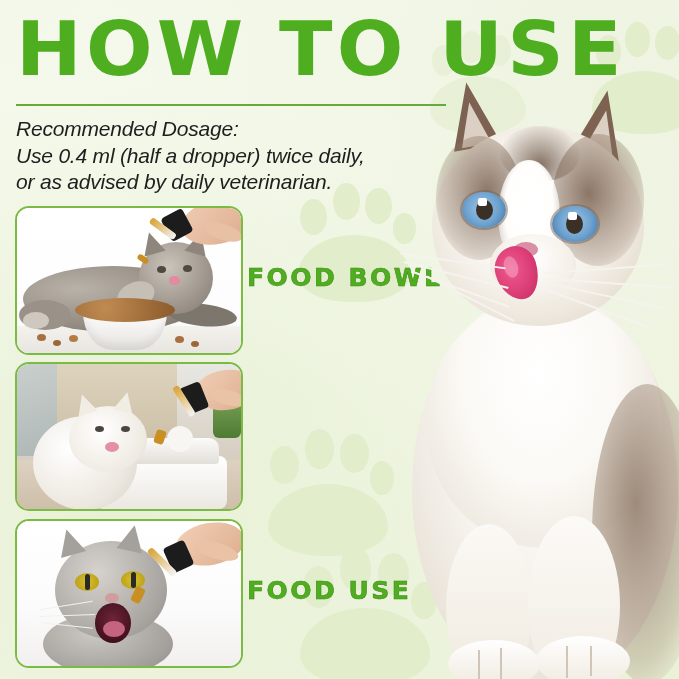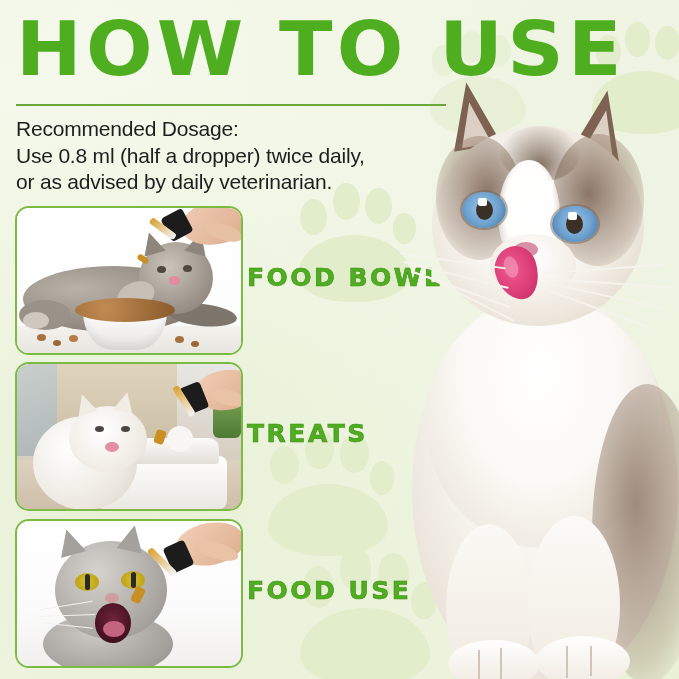--- a/index.html
+++ b/index.html
@@ -35,21 +35,21 @@
   .divider{
     position:absolute;left:16px;top:104px;width:430px;height:2px;
     background:#6aa83a;
   }
   .dosage{
     position:absolute;left:16px;top:116px;width:452px;
     font-size:21px;line-height:26.5px;color:#1e1e1e;
     font-family:"Liberation Sans", sans-serif;
     letter-spacing:-0.2px;
   }
-  .dosage div{white-space:nowrap;}
+  .dosage div{white-space:nowrap;font-style:italic;}
 
   
   .thumb{
     position:absolute;left:15px;width:224px;height:145px;
     border:2.5px solid #7cbb43;border-radius:14px;
     background:#fdfdfd;overflow:hidden;
   }
   .thumb.t1{top:206px;}
   .thumb.t2{top:362px;}
   .thumb.t3{top:519px;}
@@ -120,21 +120,21 @@
       <div class="pad" style="left:60%;top:5%;width:24%;height:30%;"></div>
       <div class="pad main"></div>
     </div>
   </div>
 
   <div class="title">HOW TO USE</div>
   <div class="divider"></div>
 
   <div class="dosage">
     <div>Recommended Dosage:</div>
-    <div>Use 0.8 ml (half a dropper) twice daily,</div>
+    <div>Use 0.4 ml (half a dropper) twice daily,</div>
     <div>or as advised by daily veterinarian.</div>
   </div>
 
   <div class="thumb t1">
     <div class="scene" style="background:linear-gradient(180deg,#ffffff 0%,#fdfdfd 70%,#f6f5f3 100%);">
 
       <div class="el" style="left:0;top:118px;width:100%;height:27px;background:linear-gradient(180deg,#f4f2ee,#e8e5e0);"></div>
 
       <div class="el rnd" style="left:6px;top:58px;width:180px;height:66px;background:radial-gradient(ellipse at 30% 35%,#b9b2a8,#8d857b 70%,#6e6760 100%);"></div>
       <div class="el rnd" style="left:2px;top:92px;width:52px;height:30px;background:#9a9289;"></div>
@@ -187,21 +187,20 @@
       <div class="el rnd" style="left:104px;top:62px;width:9px;height:6px;background:#4a463f;"></div>
       <div class="el rnd" style="left:88px;top:78px;width:14px;height:10px;background:#e490a4;"></div>
 
       <div class="el rnd" style="left:178px;top:6px;width:62px;height:40px;background:linear-gradient(140deg,#f1cfb6,#dcab8c);transform:rotate(-8deg);"></div>
       <div class="el rnd" style="left:192px;top:26px;width:38px;height:15px;background:#eac3a6;transform:rotate(14deg);"></div>
       <div class="el" style="left:166px;top:20px;width:22px;height:28px;background:#1c1c1c;border-radius:4px;transform:rotate(-22deg);"></div>
       <div class="el" style="left:142px;top:48px;width:34px;height:7px;background:linear-gradient(90deg,#d9a233,#f4f4f4);transform:rotate(58deg);transform-origin:right center;border-radius:3px;"></div>
       <div class="el" style="left:138px;top:66px;width:10px;height:14px;background:#c98f22;border-radius:3px;transform:rotate(18deg);"></div>
     </div>
   </div>
-  <div class="steplabel s2">TREATS</div>
 
   <div class="thumb t3">
     <div class="scene" style="background:linear-gradient(180deg,#ffffff 0%,#fbfbfb 60%,#f2f0ee 100%);">
 
       <div class="el rnd" style="left:26px;top:92px;width:130px;height:62px;background:radial-gradient(ellipse at 40% 30%,#cdcac6,#a3a09b 70%,#8b8884 100%);"></div>
       <div class="el rnd" style="left:38px;top:20px;width:112px;height:98px;background:radial-gradient(circle at 38% 32%,#d6d3cf,#a9a6a1 68%,#8d8a86 100%);"></div>
       <div class="el" style="left:40px;top:8px;width:0;height:0;border-left:13px solid transparent;border-right:13px solid transparent;border-bottom:26px solid #a4a19c;transform:rotate(-16deg);"></div>
       <div class="el" style="left:102px;top:4px;width:0;height:0;border-left:13px solid transparent;border-right:13px solid transparent;border-bottom:26px solid #a4a19c;transform:rotate(12deg);"></div>
       <div class="el rnd" style="left:58px;top:52px;width:24px;height:18px;background:radial-gradient(circle at 50% 50%,#d8c02c,#b79a17);"></div>
       <div class="el rnd" style="left:104px;top:50px;width:24px;height:18px;background:radial-gradient(circle at 50% 50%,#d8c02c,#b79a17);"></div>

